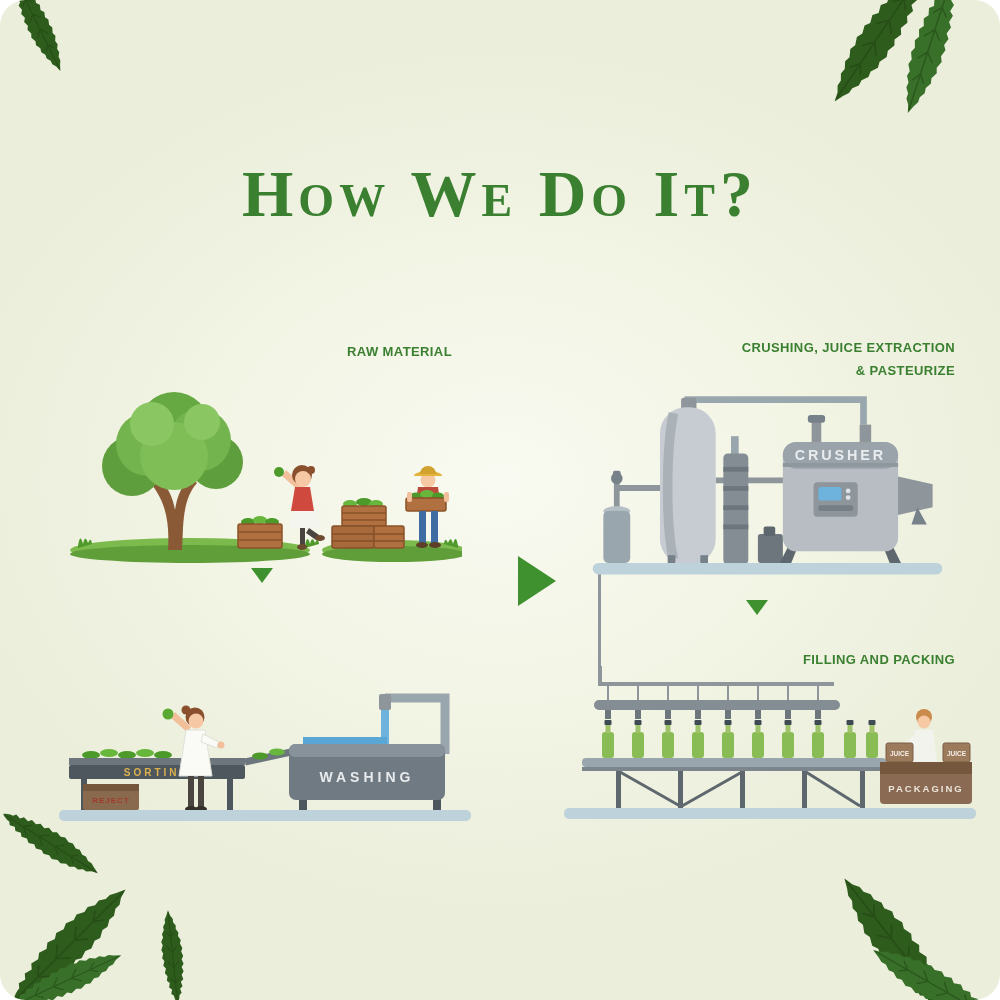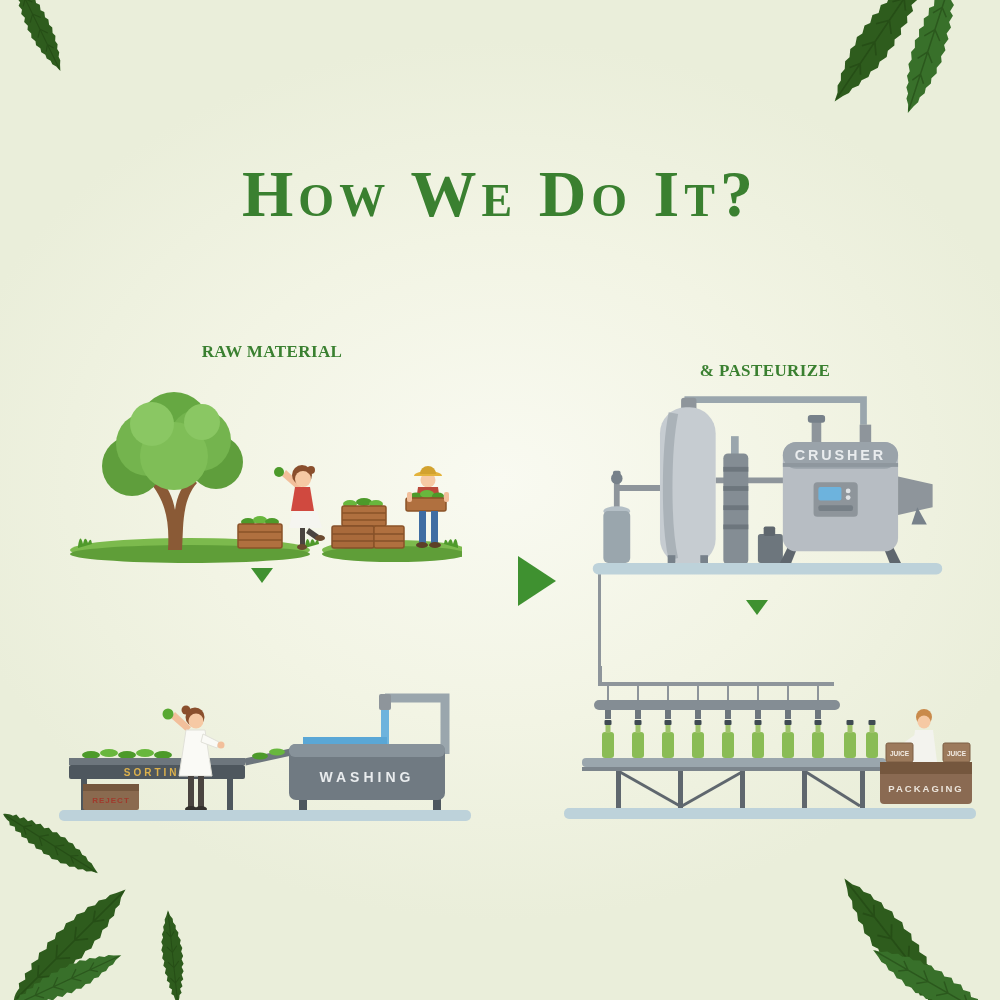--- a/index.html
+++ b/index.html
@@ -1,28 +1,29 @@
 <!DOCTYPE html>
 <html><head>
 <meta charset="utf-8">
 <style>
   * { margin:0; padding:0; box-sizing:border-box; }
   html,body { width:1000px; height:1000px; font-family:"Liberation Sans", sans-serif; }
   .canvas{
     position:relative; width:1000px; height:1000px; overflow:hidden;
     background: radial-gradient(ellipse 560px 440px at 50% 48%, #f9faf1 0%, #f2f4e4 55%, #eaeeda 100%);
+    border-radius: 26px;
   }
   .page-title{
     position:absolute; top:156px; left:0; width:1000px; text-align:center;
     font-family:"Liberation Serif", serif; font-variant:small-caps; font-weight:700;
     font-size:66px; letter-spacing:5px; color:#3a8030;
   }
   .section-label{
-    position:absolute; text-align:center; font-weight:700; font-size:17px;
-    letter-spacing:0.4px; color:#3a8030; line-height:23px;font-family:Liberation Serif, serif;
+    position:absolute; text-align:right; font-weight:700; font-size:13px;
+    letter-spacing:0.4px; color:#3a8030; line-height:23px;
   }
   .illus{ position:absolute; }
   .leaf{ position:absolute; transform-origin:50% 0%; }
   .arrow-down{
     position:absolute; width:0; height:0;
     border-left:11px solid transparent; border-right:11px solid transparent;
     border-top:15px solid #3f9130;
   }
   .arrow-right{
     position:absolute; width:0; height:0;
@@ -70,25 +71,26 @@
     </svg>
   <svg class="leaf" style="left:958px;top:1022px;width:80px;height:150px;color:#38702a;transform:rotate(120deg)" viewBox="0 0 100 260">
       <use href="#leaf"></use>
     </svg>
 
   <h1 class="page-title">How We Do It?</h1>
 
   <div class="section-label" style="left:92px;top:340px;width:360px">RAW MATERIAL</div>
 
   <div class="section-label" style="left:575px;top:336px;width:380px">
-    <br>
+    <span>CRUSHING, JUICE EXTRACTION</span><br>
     <span>&amp; PASTEURIZE</span>
   </div>
 
 
+  <div class="section-label" style="left:580px;top:648px;width:375px">FILLING AND PACKING</div>
 
   <div class="arrow-down" style="left:251px;top:568px"></div>
   <div class="arrow-right" style="left:518px;top:556px"></div>
   <div class="arrow-down" style="left:746px;top:600px"></div>
 
   <div class="connector" style="left:598px;top:572px;width:3px;height:96px"></div>
 
   <svg class="illus" style="left:62px;top:386px;width:400px;height:180px" viewBox="0 0 400 180">
     <ellipse cx="128" cy="164" rx="120" ry="12" fill="#7cba4d"></ellipse>
     <ellipse cx="128" cy="168" rx="120" ry="9" fill="#5f9e38"></ellipse>

